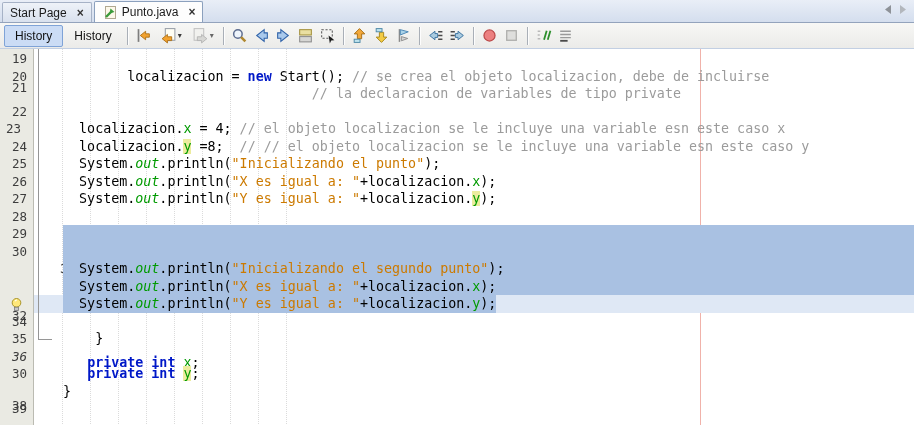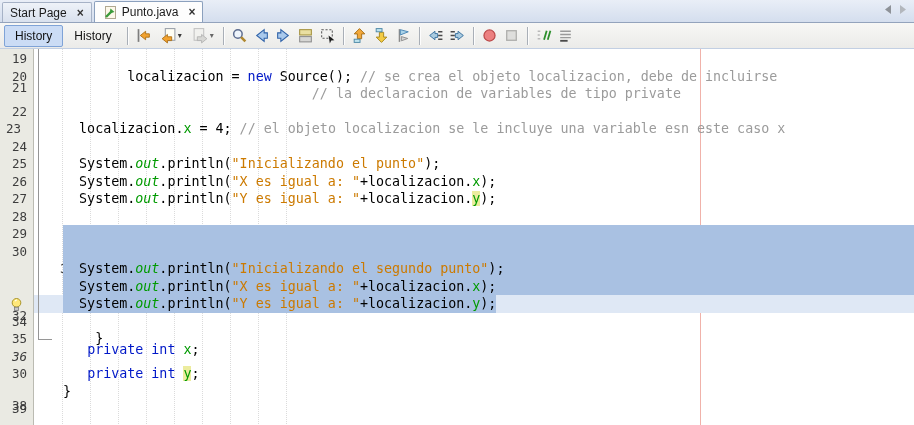--- a/index.html
+++ b/index.html
@@ -34,21 +34,21 @@
   .ln{position:absolute;left:0;width:27px;text-align:right;height:17.5px;line-height:17.5px;
       font-family:"DejaVu Sans Mono",monospace;font-size:12.5px;color:#3d3d3d}
   .guide{position:absolute;top:0;bottom:0;width:0;border-left:1px dotted #dbdbdb}
   .marginline{position:absolute;top:0;bottom:0;left:700px;width:1px;background:var(--marginline)}
   .foldseg{position:absolute;background:#969696}
   .row{position:absolute;left:0;right:0;height:17.5px}
   .rowbg-caret{position:absolute;left:34px;right:0;top:0;bottom:0;background:var(--caretrow)}
   .selbg{position:absolute;top:0;bottom:0;background:var(--sel)}
   .codetext{position:absolute;left:47px;top:0;white-space:pre;
             font-family:"DejaVu Sans Mono",monospace;font-size:13.33px;line-height:17.5px;color:#000}
-  .tk-k{color:var(--kw);font-weight:normal}
+  .tk-k{color:var(--kw);font-weight:bold}
   .tk-s{color:var(--str)}
   .tk-c{color:var(--cmt)}
   .tk-f{color:var(--fld)}
   .tk-o{color:var(--fld);font-style:italic}
   .tk-h{color:var(--fld);background:var(--occ)}
 </style>
 </head>
 <body style="--sel: #a9c1e2; --caretrow: #dfe8f5; --marginline: #f0b2aa; --gutterbg: #eaeae3; --kw: #0018c8; --str: #cc7a00; --cmt: #9b9b9b; --fld: #009a00; --occ: #ecec9e; --tabaccent: #cbdcf5;">
 
 <div class="tabbar">
@@ -228,30 +228,33 @@
     <div class="guide" style="left: 174px;"></div>
     <div class="guide" style="left: 202px;"></div>
     <div class="guide" style="left: 230px;"></div>
     <div class="guide" style="left: 258px;"></div>
     <div class="guide" style="left: 286px;"></div>
     <div class="marginline" style="left: 700px;"></div>
     <div class="row" style="top: 1px;">
       <div class="codetext"><span class="tk-p">                       </span></div>
     </div>
     <div class="row" style="top: 18.5px;">
-      <div class="codetext"><span class="tk-p">          localizacion = </span><span class="tk-k">new</span><span class="tk-p"> Source(); </span><span class="tk-c">// se crea el objeto localizacion, debe de incluirse</span></div>
+      <div class="codetext"><span class="tk-p">          localizacion = </span><span class="tk-k">new</span><span class="tk-p"> Start(); </span><span class="tk-c">// se crea el objeto localizacion, debe de incluirse</span></div>
     </div>
     <div class="row" style="top: 36px;">
       <div class="codetext"><span class="tk-p">                                 </span><span class="tk-c">// la declaracion de variables de tipo private</span></div>
     </div>
     <div class="row" style="top: 53.5px;">
       <div class="codetext"></div>
     </div>
     <div class="row" style="top: 71px;">
       <div class="codetext"><span class="tk-p">    localizacion.</span><span class="tk-f">x</span><span class="tk-p"> = 4; </span><span class="tk-c">// el objeto localizacion se le incluye una variable esn este caso x</span></div>
+    </div>
+    <div class="row" style="top: 88.5px;">
+      <div class="codetext"><span class="tk-p">    localizacion.</span><span class="tk-h">y</span><span class="tk-p"> =8;  </span><span class="tk-c">// // el objeto localizacion se le incluye una variable esn este caso y</span></div>
     </div>
     <div class="row" style="top: 106px;">
       <div class="codetext"><span class="tk-p">    System.</span><span class="tk-o">out</span><span class="tk-p">.println(</span><span class="tk-s">"Inicializando el punto"</span><span class="tk-p">);</span></div>
     </div>
     <div class="row" style="top: 123.5px;">
       <div class="codetext"><span class="tk-p">    System.</span><span class="tk-o">out</span><span class="tk-p">.println(</span><span class="tk-s">"X es igual a: "</span><span class="tk-p">+localizacion.</span><span class="tk-f">x</span><span class="tk-p">);</span></div>
     </div>
     <div class="row" style="top: 141px;">
       <div class="codetext"><span class="tk-p">    System.</span><span class="tk-o">out</span><span class="tk-p">.println(</span><span class="tk-s">"Y es igual a: "</span><span class="tk-p">+localizacion.</span><span class="tk-h">y</span><span class="tk-p">);</span></div>
     </div>
@@ -276,21 +279,21 @@
       <div class="rowbg-caret"></div>
       <div class="selbg" style="left: 63px; width: 433.456px;"></div>
       <div class="codetext"><span class="tk-p">    System.</span><span class="tk-o">out</span><span class="tk-p">.println(</span><span class="tk-s">"Y es igual a: "</span><span class="tk-p">+localizacion.</span><span class="tk-f">y</span><span class="tk-p">);</span></div>
     </div>
     <div class="row" style="top: 263.5px;">
       <div class="codetext"></div>
     </div>
     <div class="row" style="top: 281px;">
       <div class="codetext"><span class="tk-p">      }</span></div>
     </div>
-    <div class="row" style="top: 292px;">
+    <div class="row" style="top: 305px;">
       <div class="codetext"><span class="tk-p">     </span><span class="tk-k">private</span><span class="tk-p"> </span><span class="tk-k">int</span><span class="tk-p"> </span><span class="tk-f">x</span><span class="tk-p">;</span></div>
     </div>
     <div class="row" style="top: 316px;">
       <div class="codetext"><span class="tk-p">     </span><span class="tk-k">private</span><span class="tk-p"> </span><span class="tk-k">int</span><span class="tk-p"> </span><span class="tk-h">y</span><span class="tk-p">;</span></div>
     </div>
     <div class="row" style="top: 333.5px;">
       <div class="codetext"><span class="tk-p">  }</span></div>
     </div>
     <div class="row" style="top: 351px;">
       <div class="codetext"></div>

